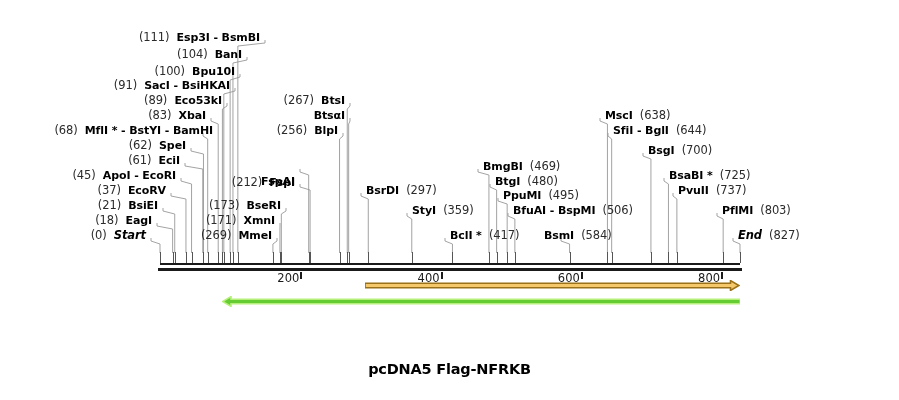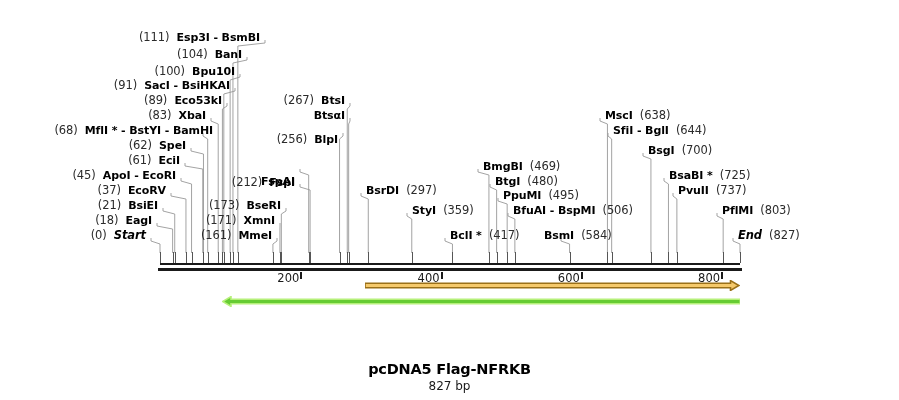--- a/index.html
+++ b/index.html
@@ -130,26 +130,26 @@
       <div class="lbl r" style="left: 198px; top: 124px; margin-left: 15px;"><span class="pos">(68)</span>&nbsp;&nbsp;<span class="enz">MflI *  -  BstYI  -  BamHI</span></div>
       <div class="lbl r" style="left: 186px; top: 139px;"><span class="pos">(62)</span>&nbsp;&nbsp;<span class="enz">SpeI</span></div>
       <div class="lbl r" style="left: 180px; top: 154px;"><span class="pos">(61)</span>&nbsp;&nbsp;<span class="enz">EciI</span></div>
       <div class="lbl r" style="left: 176px; top: 169px;"><span class="pos">(45)</span>&nbsp;&nbsp;<span class="enz">ApoI  -  EcoRI</span></div>
       <div class="lbl r" style="left: 166px; top: 184px;"><span class="pos">(37)</span>&nbsp;&nbsp;<span class="enz">EcoRV</span></div>
       <div class="lbl r" style="left: 158px; top: 199px;"><span class="pos">(21)</span>&nbsp;&nbsp;<span class="enz">BsiEI</span></div>
       <div class="lbl r" style="left: 152px; top: 214px;"><span class="pos">(18)</span>&nbsp;&nbsp;<span class="enz">EagI</span></div>
       <div class="lbl r" style="left: 146px; top: 229px;"><span class="pos">(0)</span>&nbsp;&nbsp;<span class="term">Start</span></div>
       <div class="lbl r" style="left: 281px; top: 199px; padding-left: 44px;"><span class="pos">(173)</span>&nbsp;&nbsp;<span class="enz">BseRI</span></div>
       <div class="lbl r" style="left: 275px; top: 214px;"><span class="pos">(171)</span>&nbsp;&nbsp;<span class="enz">XmnI</span></div>
-      <div class="lbl r" style="left: 272px; top: 229px;"><span class="pos">(161)</span>&nbsp;&nbsp;<span class="enz">MmeI</span></div>
+      <div class="lbl r" style="left: 272px; top: 229px;"><span class="pos">(269)</span>&nbsp;&nbsp;<span class="enz">MmeI</span></div>
       <div class="lbl r" style="left: 295px; top: 160px; margin-top: 16px;"><span class="pos">(212)</span>&nbsp;&nbsp;<span class="enz">FspI</span></div>
       <div class="lbl r" style="left: 295px; top: 175px;"><span class="enz">FspAI</span></div>
       <div class="lbl r" style="left: 345px; top: 94px;"><span class="pos">(267)</span>&nbsp;&nbsp;<span class="enz">BtsI</span></div>
       <div class="lbl r" style="left: 345px; top: 109px;"><span class="enz">BtsαI</span></div>
-      <div class="lbl r" style="left: 338px; top: 124px; margin-top: 9px;"><span class="pos">(256)</span>&nbsp;&nbsp;<span class="enz">BlpI</span></div>
+      <div class="lbl r" style="left: 338px; top: 124px;"><span class="pos">(256)</span>&nbsp;&nbsp;<span class="enz">BlpI</span></div>
       <div class="lbl l" style="left: 366px; top: 184px;"><span class="enz">BsrDI</span>&nbsp;&nbsp;<span class="pos">(297)</span></div>
       <div class="lbl l" style="left: 412px; top: 204px;"><span class="enz">StyI</span>&nbsp;&nbsp;<span class="pos">(359)</span></div>
       <div class="lbl l" style="left: 450px; top: 229px;"><span class="enz">BclI *</span>&nbsp;&nbsp;<span class="pos">(417)</span></div>
       <div class="lbl l" style="left: 483px; top: 160px;"><span class="enz">BmgBI</span>&nbsp;&nbsp;<span class="pos">(469)</span></div>
       <div class="lbl l" style="left: 495px; top: 175px;"><span class="enz">BtgI</span>&nbsp;&nbsp;<span class="pos">(480)</span></div>
       <div class="lbl l" style="left: 503px; top: 189px;"><span class="enz">PpuMI</span>&nbsp;&nbsp;<span class="pos">(495)</span></div>
       <div class="lbl l" style="left: 513px; top: 204px;"><span class="enz">BfuAI  -  BspMI</span>&nbsp;&nbsp;<span class="pos">(506)</span></div>
       <div class="lbl l" style="left: 544px; top: 229px;"><span class="enz">BsmI</span>&nbsp;&nbsp;<span class="pos">(584)</span></div>
       <div class="lbl l" style="left: 605px; top: 109px;"><span class="enz">MscI</span>&nbsp;&nbsp;<span class="pos">(638)</span></div>
       <div class="lbl l" style="left: 613px; top: 124px;"><span class="enz">SfiI  -  BglI</span>&nbsp;&nbsp;<span class="pos">(644)</span></div>
@@ -215,15 +215,14 @@
   <div id="features">
       <div class="feat" style="left: 365.49px; top: 275.5px; width: 374.51px; height: 11px;"><svg width="374.51027811366384" height="11" viewBox="0 0 374.51027811366384 11">
           <path d="M0,3.2 L365.51027811366384,3.2 L365.51027811366384,0.6 L373.9102781136638,5.5 L365.51027811366384,10.4 L365.51027811366384,7.8 L0,7.8 Z" fill="#f5c96b" stroke="#9a7018" stroke-width="1.6" stroke-linejoin="miter"></path>
         </svg></div>
       <div class="feat" style="left: 221.717px; top: 291.5px; width: 518.283px; height: 11px;"><svg width="518.2829504232164" height="11" viewBox="0 0 518.2829504232164 11">
           <path d="M518.2829504232164,3.2 L9,3.2 L9,0.6 L0.6,5.5 L9,10.4 L9,7.8 L518.2829504232164,7.8 Z" fill="#66cc33" stroke="#b6f07a" stroke-width="1.6" stroke-linejoin="miter"></path>
         </svg></div>
     </div>
 
   <div class="title" style="top:361px;">pcDNA5 Flag-NFRKB</div>
-  <div class="subtitle" style="top:379px;">827 bp</div>
 
 </div>
 
 </body></html>

